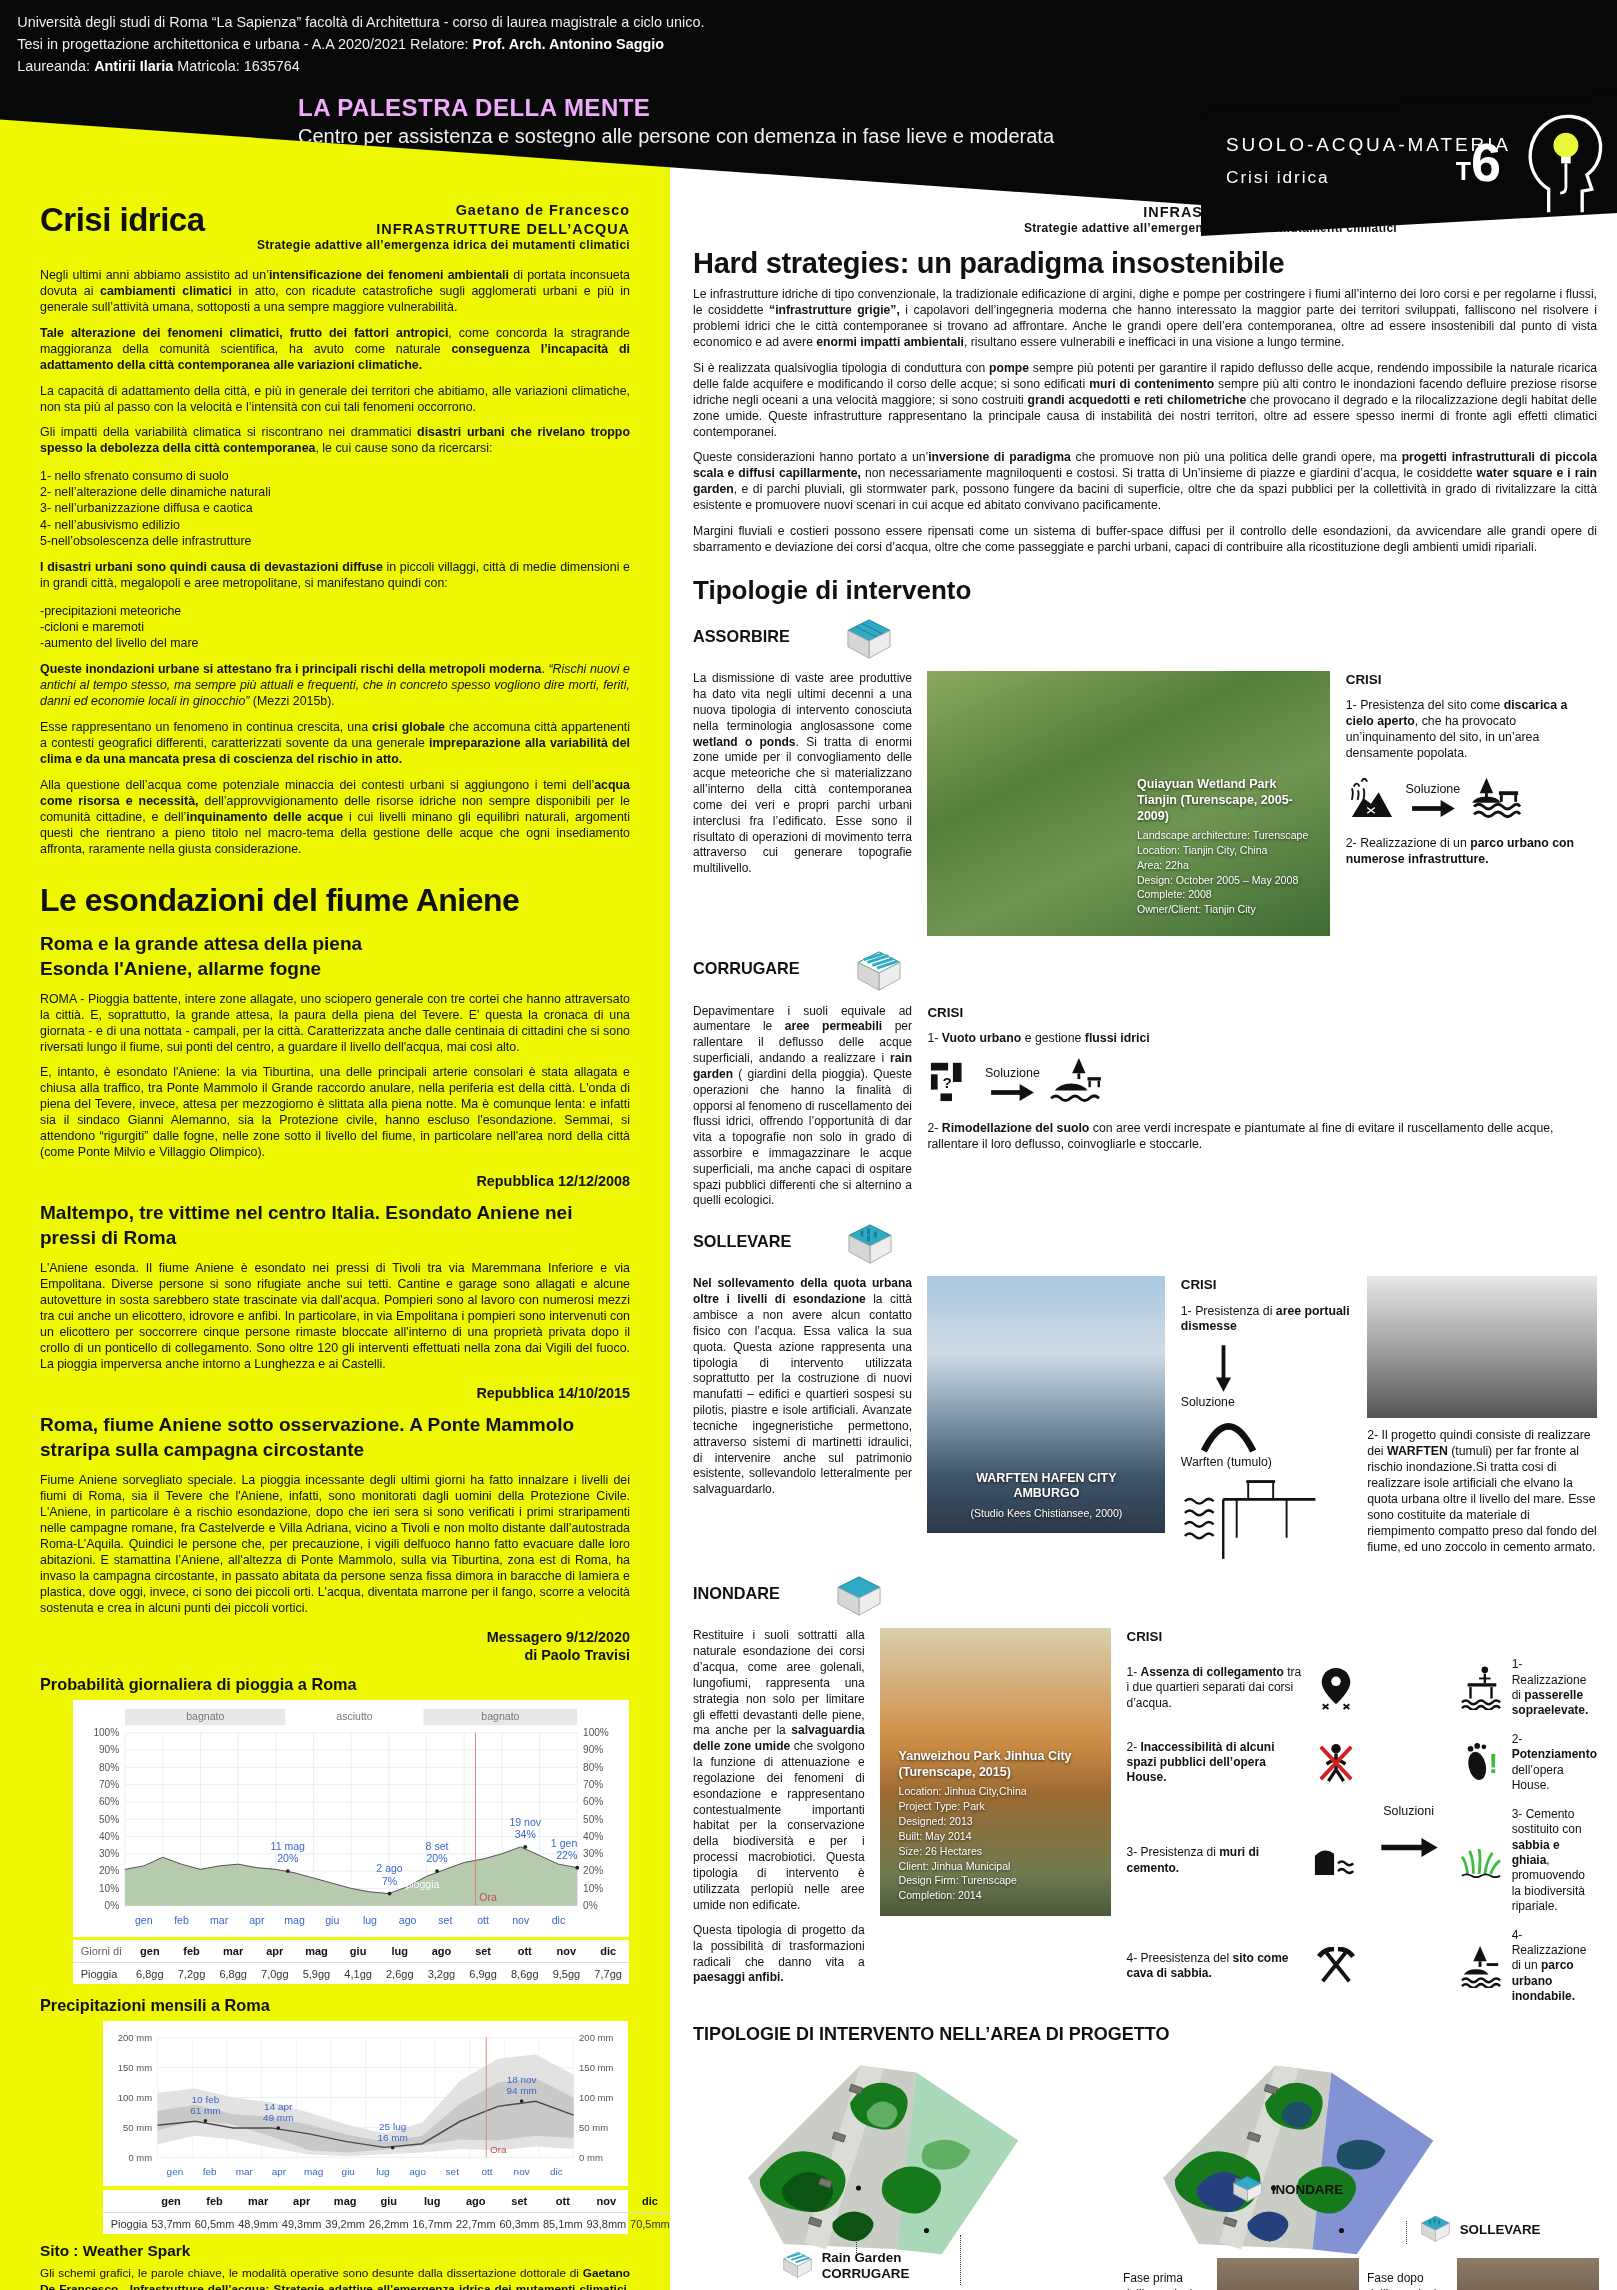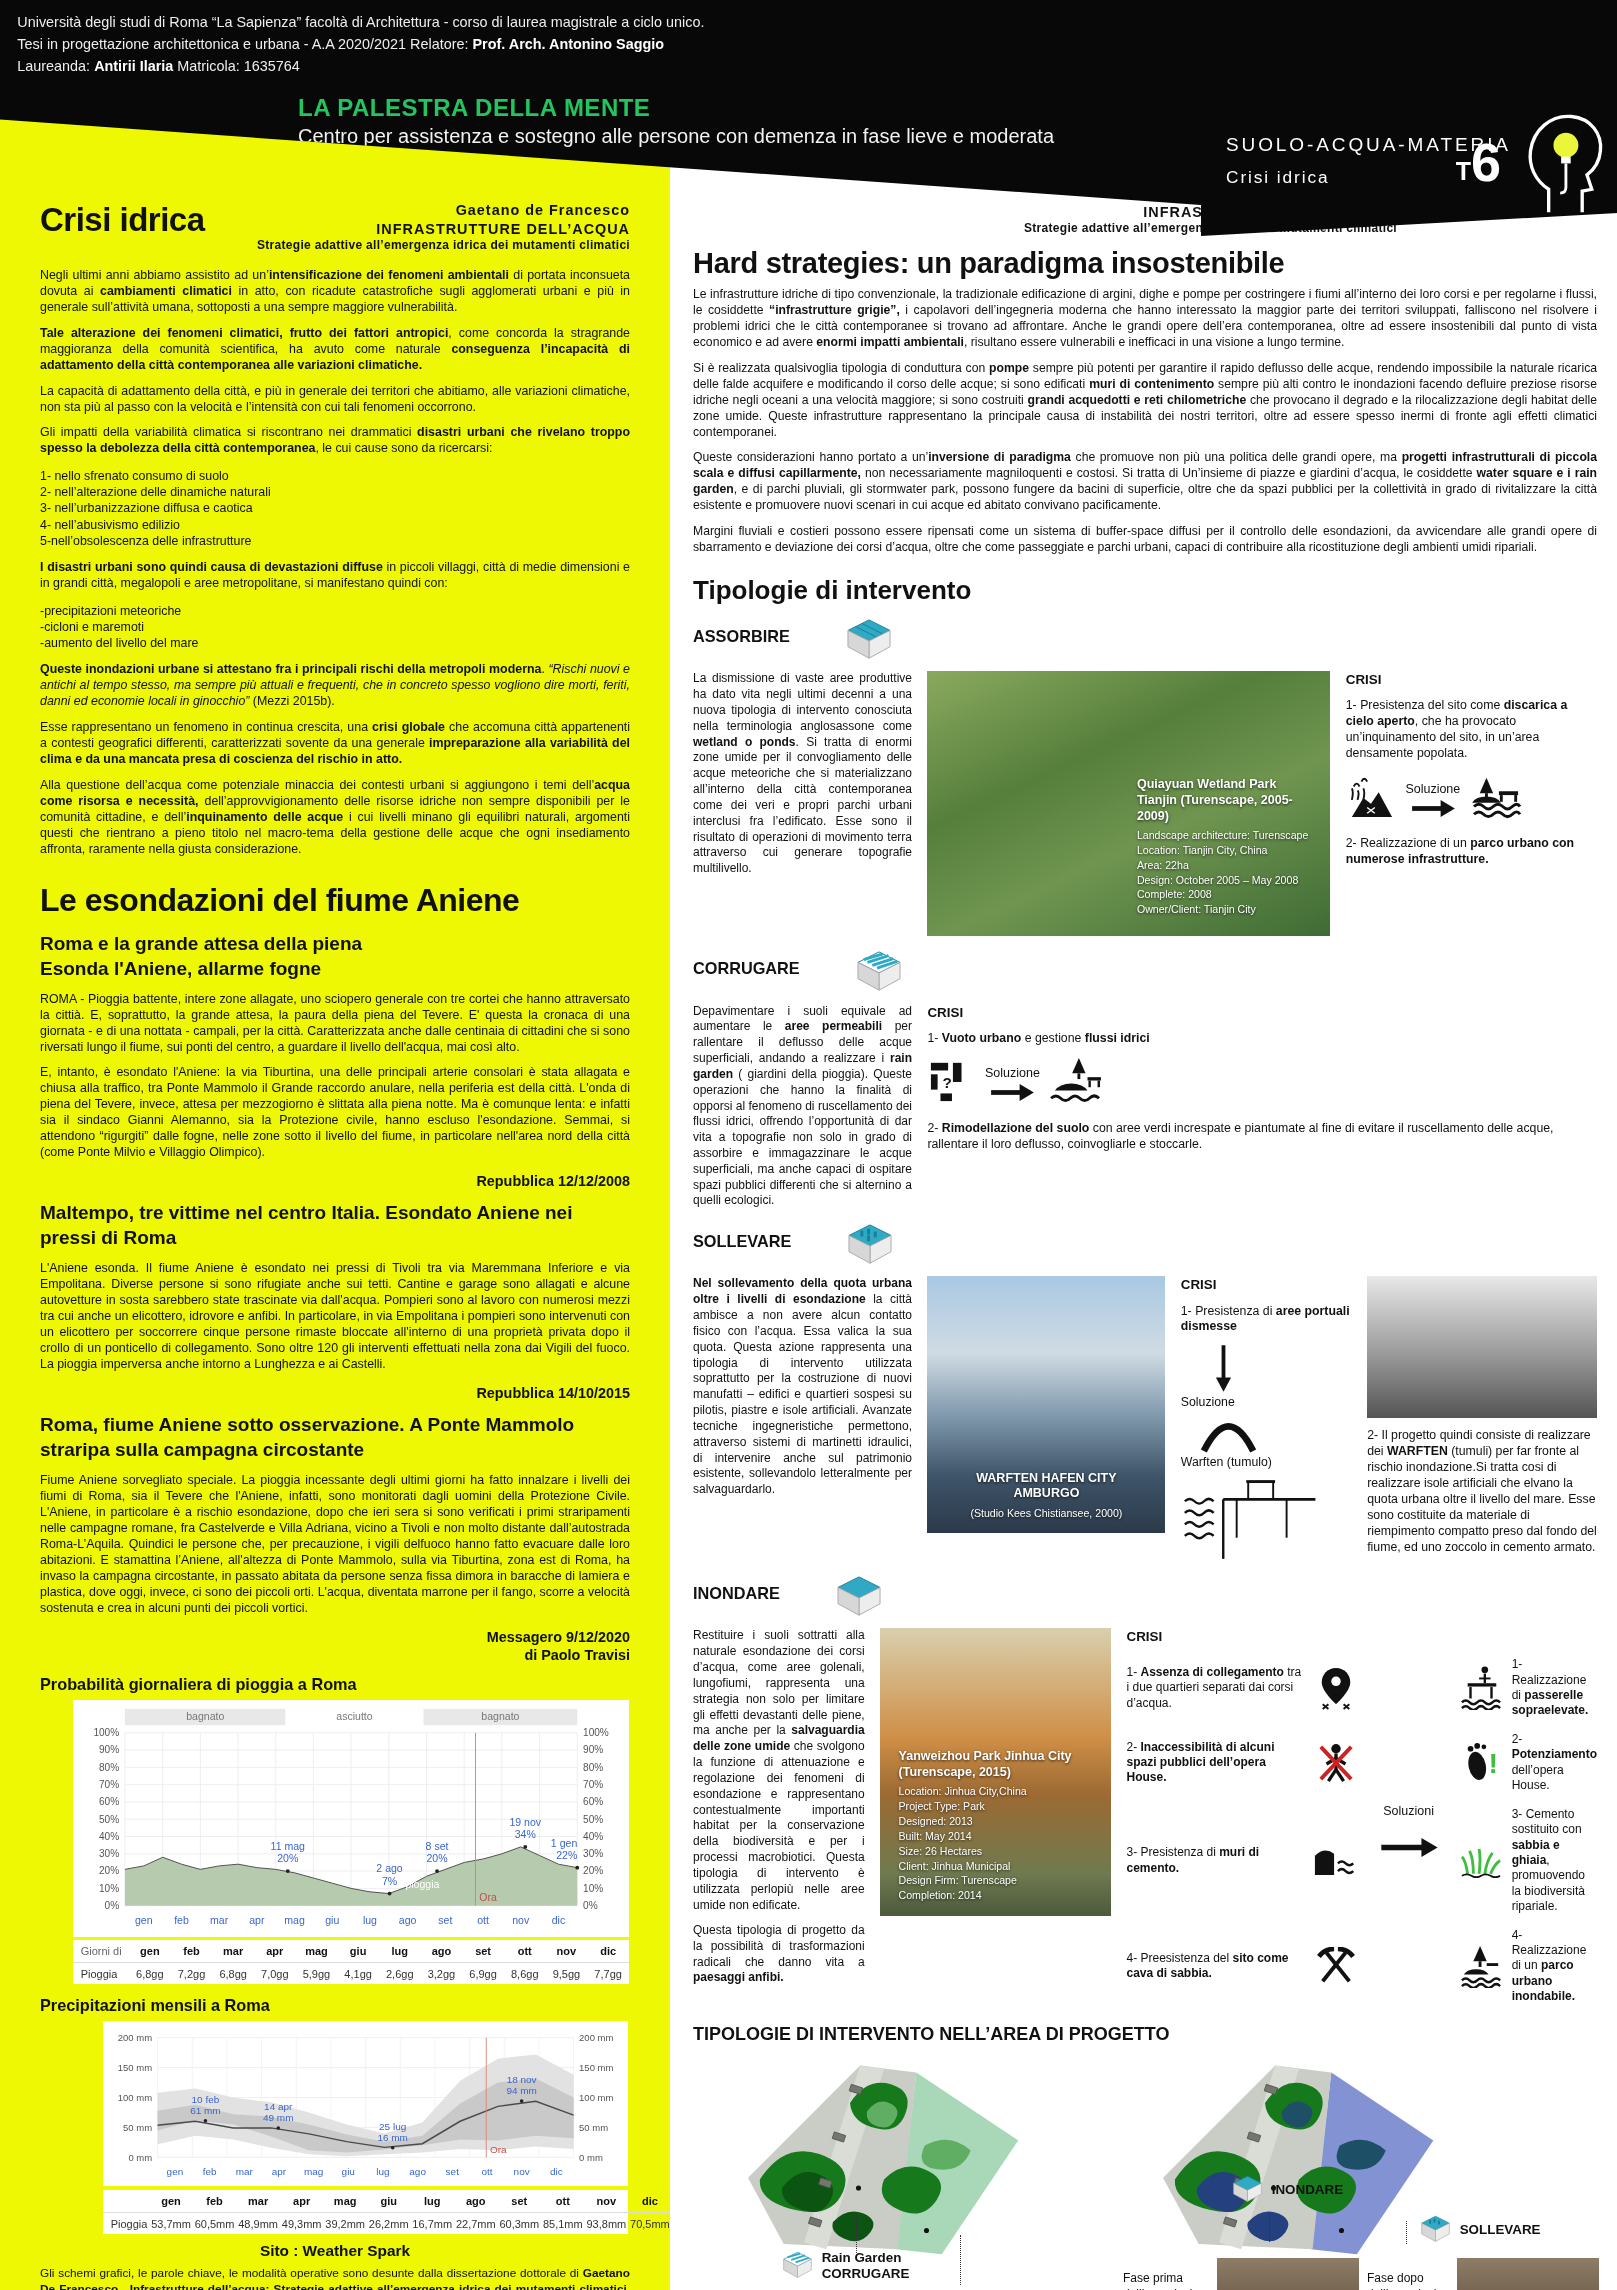--- a/index.html
+++ b/index.html
@@ -11,21 +11,21 @@
   #header{position:absolute;left:0;top:0;width:1618px;height:88px;background:#080808;z-index:5;display:flex;align-items:center}
   .logo-wrap{display:flex;align-items:center;gap:13.4px;padding-left:21px;width:432px}
   .brand{color:#fff;font-family:"Liberation Serif",serif}
   .brand .b1{font-size:36px;letter-spacing:1px;line-height:1}
   .brand .b2{font-size:14.4px;letter-spacing:2.4px;margin-top:1.9px}
   .head-lines{color:#eee;font-size:14.4px;line-height:1.55;padding-left:17.3px}
   .head-lines b{color:#fff}
 
   #banner{position:absolute;left:0;top:88px;width:1618px;height:117px;background:#080808;z-index:2;
           clip-path:polygon(0 0,100% 0,100% 100%,74.2% 100%,0 27%)}
-  #banner .bt{position:absolute;left:298px;top:5.8px;color:#22c55e;font-weight:bold;font-size:24px;letter-spacing:0.5px}
+  #banner .bt{position:absolute;left:298px;top:5.8px;color:#f0abfc;font-weight:bold;font-size:24px;letter-spacing:0.5px}
   #banner .bs{position:absolute;left:298px;top:37px;width:824px;color:#f2f2f2;font-size:20px}
   #banner .bl{position:absolute;left:298px;top:61px;width:824px;color:#f2f2f2;font-size:20px;text-align:left}
 
   #tbox{position:absolute;left:1201px;top:92px;width:417px;height:144px;background:#080808;z-index:4;
         clip-path:polygon(0 14%,100% 2%,100% 84%,0 100%)}
   #tbox .l1{position:absolute;left:25px;top:42px;color:#fff;font-size:19px;letter-spacing:2.9px}
   #tbox .l2{position:absolute;left:25px;top:75px;color:#fff;font-size:17.3px;letter-spacing:1.9px}
   #tbox .code{position:absolute;right:117px;top:48px;color:#fff;display:flex;align-items:flex-end}
   #tbox .code .t{font-size:25px;font-weight:bold}
   #tbox .code .n{font-size:54px;font-weight:bold;line-height:.85}
@@ -57,21 +57,21 @@
   .chart-title{font-size:16.3px;font-weight:bold}
   .panel{background:#fff;margin-left:33px;width:556px;padding:3.8px 1.9px 1.9px 1.9px}
   .panel2{background:#fff;margin-left:63px;width:525px;padding:3.8px 1.9px 1.9px 1.9px}
   table.wt{width:100%;border-collapse:collapse;font-size:11px}
   table.wt td{text-align:center;padding:4.8px 1.9px}
   table.wt td.lead{color:#666;text-align:left;padding-left:7.7px;width:56px}
   table.wt tr:first-child td.m{font-weight:bold;color:#111}
   table.wt tr:last-child td{border-top:1px solid #ddd;color:#333}
   .tbl{background:#fff;margin-left:33px;width:556px;margin-top:3.8px}
   .tbl2{background:#fff;margin-left:63px;width:525px;margin-top:3.8px}
-  .sito{font-size:15.4px;font-weight:bold;text-align:center;margin:7.7px 0 5.8px 0}
+  .sito{font-size:15.4px;font-weight:bold;text-align:left;margin:7.7px 0 5.8px 0}
   .footer{font-size:11.8px;line-height:1.34;text-align:justify;margin-bottom:9.6px}
 
   
   .rc-author{margin-top:96px;margin-right:200px}
   h1.hard{font-size:29px;font-weight:bold;margin:9.6px 0 7.7px 0;letter-spacing:-0.3px}
   .rpara{font-size:12.2px;line-height:1.31;text-align:justify;margin-bottom:9.6px}
   h2.tip{font-size:26px;font-weight:bold;margin:9.6px 0 11.5px 0}
   .sec{margin-bottom:13.4px}
   .sec-head{display:flex;align-items:flex-start;gap:54px;margin-bottom:5.8px;min-height:42px}
   .sec-label{font-size:16.3px;font-weight:bold;padding-top:9.6px}

